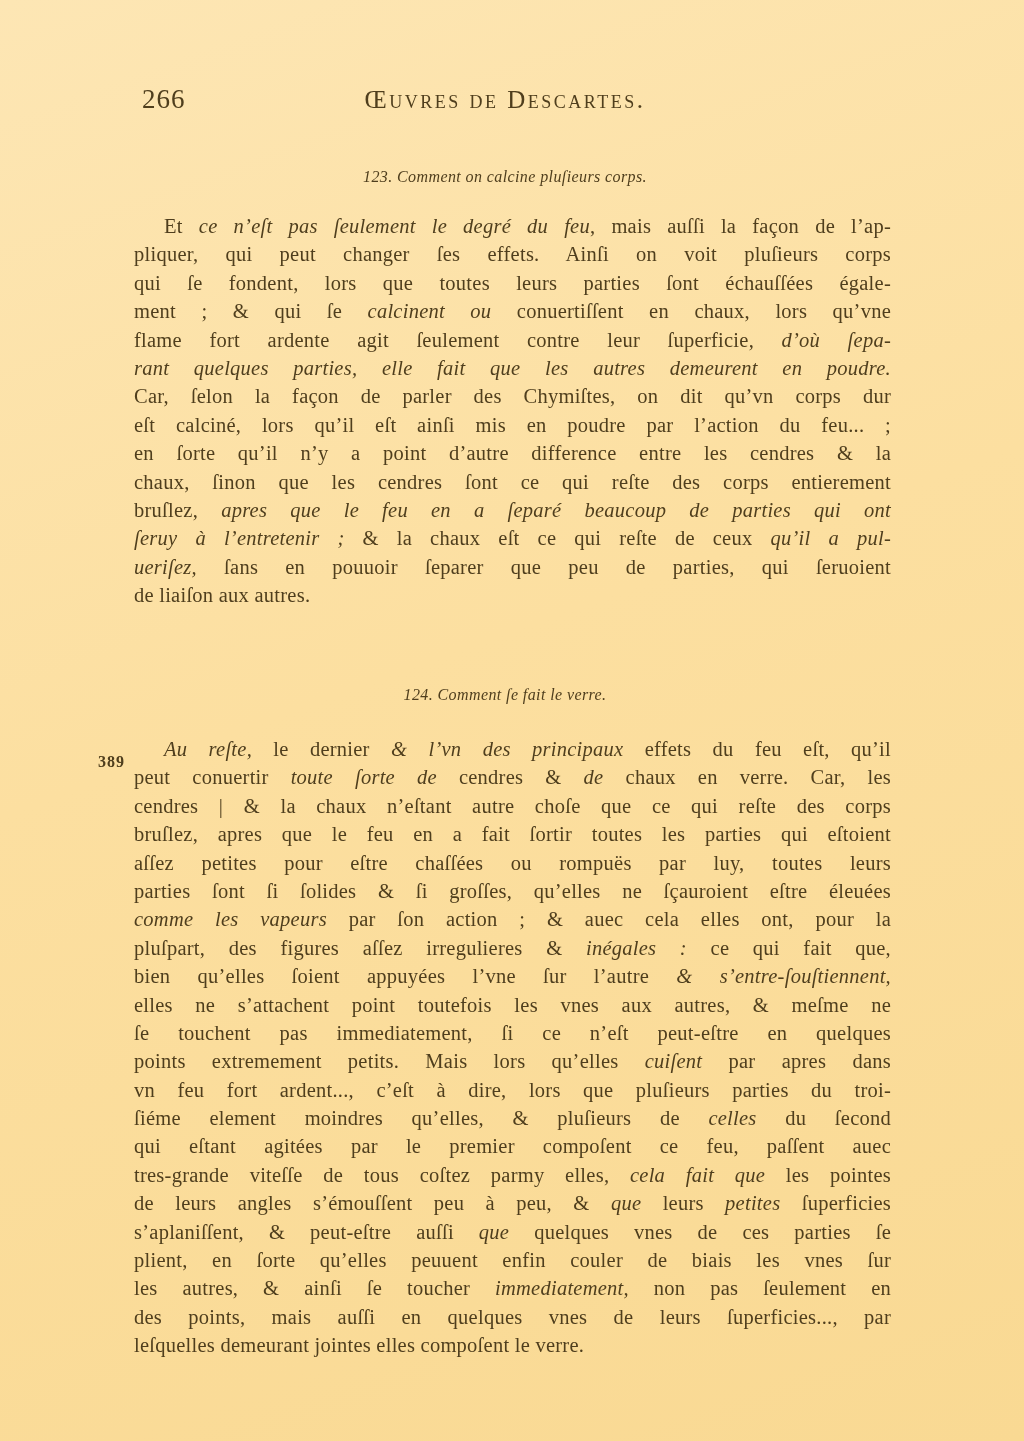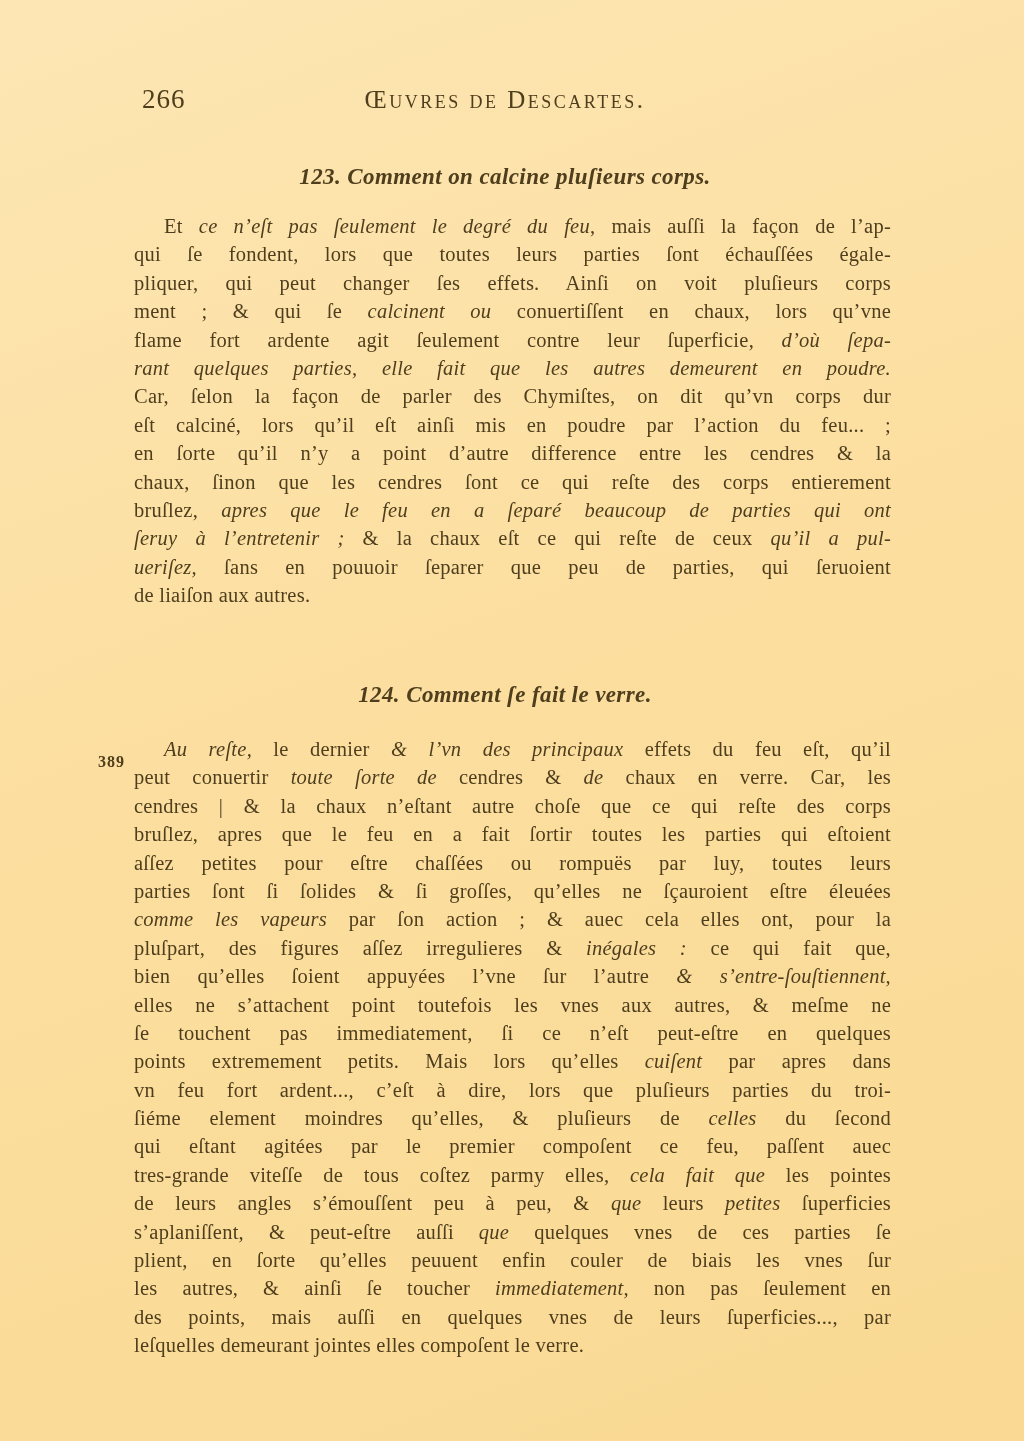--- a/index.html
+++ b/index.html
@@ -46,22 +46,22 @@
     font-size: 25px;
     letter-spacing: 2.5px;
   }
   
   .section-heading {
     position: absolute;
     left: 0;
     width: 1010px;
     text-align: center;
     font-style: italic;
-    font-weight: bold;
-    font-size: 23px;
+    font-weight: normal;
+    font-size: 16px;
     line-height: 28px;
     letter-spacing: 0.4px;
   }
   .heading-123 { top: 163px; }
   .heading-124 { top: 681px; }
   
   .paragraph {
     position: absolute;
     left: 134px;
     width: 757px;
@@ -104,22 +104,22 @@
     <span class="page-number">266</span>
     <span class="running-title">Œuvres de Descartes.</span>
   </div>
 
   <div class="margin-note">389</div>
 
   <section>
     <h2 class="section-heading heading-123">123. Comment on calcine pluſieurs corps.</h2>
     <div class="paragraph para-1">
         <div class="line indent"><span>Et </span><span class="it">ce n’eſt pas ſeulement le degré du feu</span><span>, mais auſſi la façon de l’ap-</span></div>
+        <div class="line"><span>pliquer, qui peut changer ſes effets. Ainſi on voit pluſieurs corps</span></div>
         <div class="line"><span>qui ſe fondent, lors que toutes leurs parties ſont échauſſées égale-</span></div>
-        <div class="line"><span>pliquer, qui peut changer ſes effets. Ainſi on voit pluſieurs corps</span></div>
         <div class="line"><span>ment ; &amp; qui ſe </span><span class="it">calcinent ou</span><span> conuertiſſent en chaux, lors qu’vne</span></div>
         <div class="line"><span>flame fort ardente agit ſeulement contre leur ſuperficie, </span><span class="it">d’où ſepa-</span></div>
         <div class="line"><span class="it">rant quelques parties, elle fait que les autres demeurent en poudre.</span></div>
         <div class="line"><span>Car, ſelon la façon de parler des Chymiſtes, on dit qu’vn corps dur</span></div>
         <div class="line"><span>eſt calciné, lors qu’il eſt ainſi mis en poudre par l’action du feu... ;</span></div>
         <div class="line"><span>en ſorte qu’il n’y a point d’autre difference entre les cendres &amp; la</span></div>
         <div class="line"><span>chaux, ſinon que les cendres ſont ce qui reſte des corps entierement</span></div>
         <div class="line"><span>bruſlez, </span><span class="it">apres que le feu en a ſeparé beaucoup de parties qui ont</span></div>
         <div class="line"><span class="it">ſeruy à l’entretenir ;</span><span> &amp; la chaux eſt ce qui reſte de ceux </span><span class="it">qu’il a pul-</span></div>
         <div class="line"><span class="it">ueriſez,</span><span> ſans en pouuoir ſeparer que peu de parties, qui ſeruoient</span></div>

